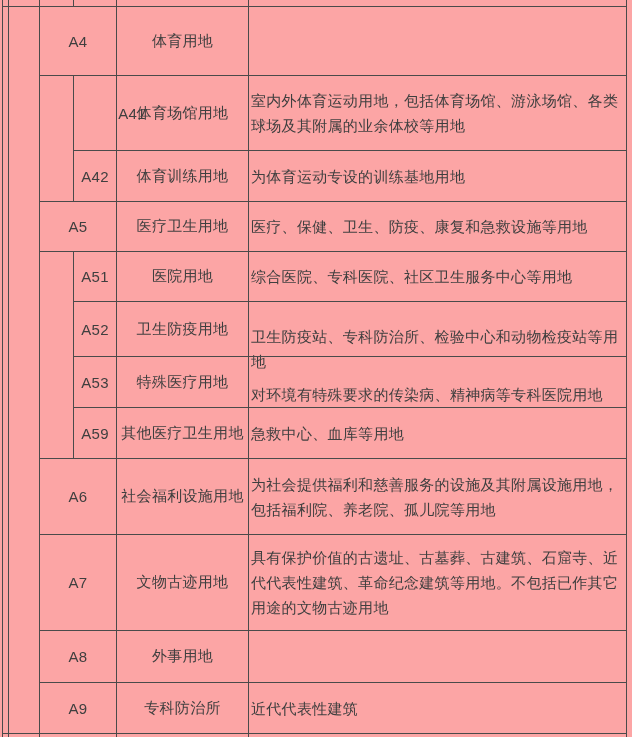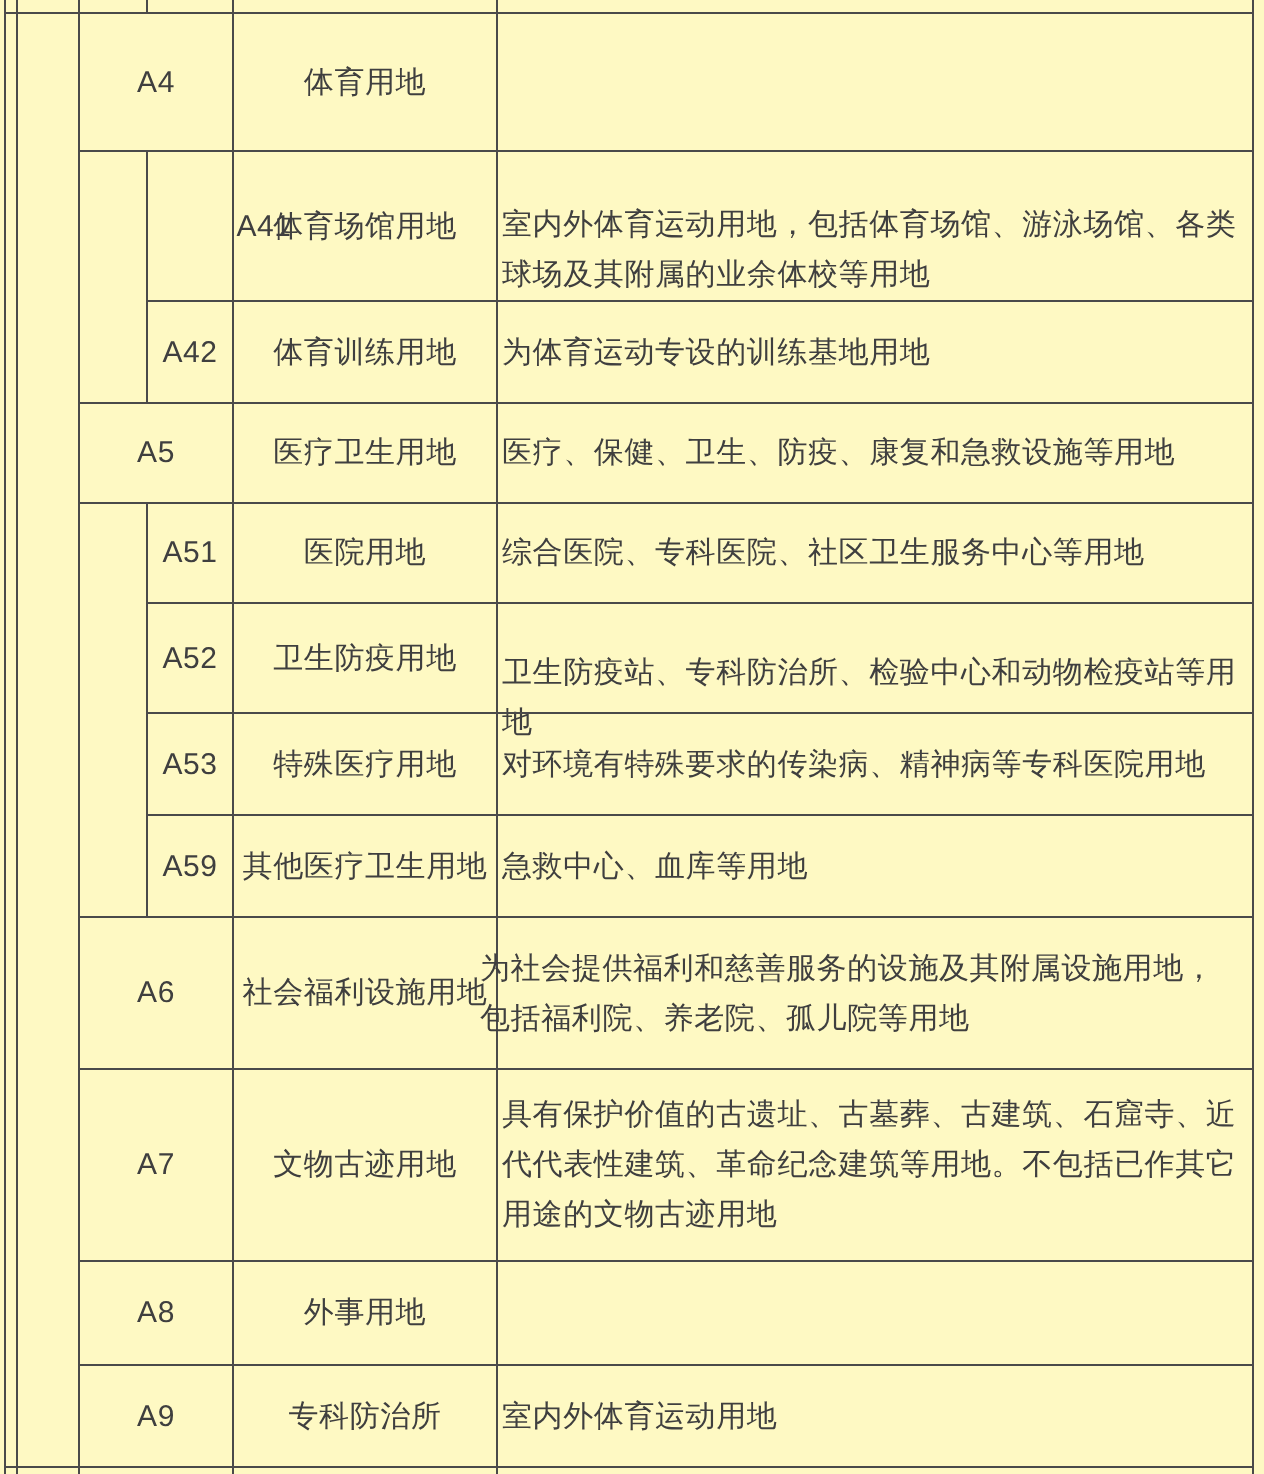--- a/index.html
+++ b/index.html
@@ -6,21 +6,21 @@
   body{
     width:632px;height:737px;
     background:#ffffff;
     font-family:"Liberation Sans","DejaVu Sans",sans-serif;
     overflow:hidden;
     position:relative;
   }
   #stage{
     position:relative;
     width:632px;height:737px;
-    background:#fef9c3;
+    background:#fca5a5;
   }
   .vline,.hline{
     position:absolute;
     background:#4a4a4a;
   }
   .vline{width:1px;}
   .hline{height:1px;}
   .cell{
     position:absolute;
     display:flex;
@@ -60,21 +60,21 @@
     <div class="cell center" style="left: 117px; width: 131px; top: 7px; height: 68px; color: rgb(63, 63, 63);">
       <span>体育用地</span>
     </div>
     <div class="hline" style="top: 75px; left: 39px; width: 588px; background: rgb(74, 74, 74);"></div>
     <div class="cell center code" style="left: 74px; width: 42px; top: 76px; height: 74px; color: rgb(63, 63, 63); margin-left: 37px;">
       <span>A41</span>
     </div>
     <div class="cell center" style="left: 117px; width: 131px; top: 76px; height: 74px; color: rgb(63, 63, 63);">
       <span>体育场馆用地</span>
     </div>
-    <div class="cell desc" style="left: 249px; width: 377px; top: 76px; height: 74px; color: rgb(63, 63, 63); align-items: flex-end;">
+    <div class="cell desc" style="left: 249px; width: 377px; top: 76px; height: 74px; color: rgb(63, 63, 63);">
       <span>室内外体育运动用地，包括体育场馆、游泳场馆、各类球场及其附属的业余体校等用地</span>
     </div>
     <div class="hline" style="top: 150px; left: 73px; width: 554px; background: rgb(74, 74, 74);"></div>
     <div class="cell center code" style="left: 74px; width: 42px; top: 151px; height: 50px; color: rgb(63, 63, 63);">
       <span>A42</span>
     </div>
     <div class="cell center" style="left: 117px; width: 131px; top: 151px; height: 50px; color: rgb(63, 63, 63);">
       <span>体育训练用地</span>
     </div>
     <div class="cell desc" style="left: 249px; width: 377px; top: 151px; height: 50px; color: rgb(63, 63, 63);">
@@ -110,41 +110,41 @@
     <div class="cell desc" style="left: 249px; width: 377px; top: 302px; height: 54px; color: rgb(63, 63, 63); margin-top: 20px;">
       <span>卫生防疫站、专科防治所、检验中心和动物检疫站等用地</span>
     </div>
     <div class="hline" style="top: 356px; left: 73px; width: 554px; background: rgb(74, 74, 74);"></div>
     <div class="cell center code" style="left: 74px; width: 42px; top: 357px; height: 50px; color: rgb(63, 63, 63);">
       <span>A53</span>
     </div>
     <div class="cell center" style="left: 117px; width: 131px; top: 357px; height: 50px; color: rgb(63, 63, 63);">
       <span>特殊医疗用地</span>
     </div>
-    <div class="cell desc" style="left: 249px; width: 377px; top: 357px; height: 50px; color: rgb(63, 63, 63);">
+    <div class="cell desc" style="left: 249px; width: 377px; top: 357px; height: 50px; color: rgb(63, 63, 63); align-items: flex-end;">
       <span>对环境有特殊要求的传染病、精神病等专科医院用地</span>
     </div>
     <div class="hline" style="top: 407px; left: 73px; width: 554px; background: rgb(74, 74, 74);"></div>
     <div class="cell center code" style="left: 74px; width: 42px; top: 408px; height: 50px; color: rgb(63, 63, 63);">
       <span>A59</span>
     </div>
     <div class="cell center" style="left: 117px; width: 131px; top: 408px; height: 50px; color: rgb(63, 63, 63);">
       <span>其他医疗卫生用地</span>
     </div>
     <div class="cell desc" style="left: 249px; width: 377px; top: 408px; height: 50px; color: rgb(63, 63, 63);">
       <span>急救中心、血库等用地</span>
     </div>
     <div class="hline" style="top: 458px; left: 39px; width: 588px; background: rgb(74, 74, 74);"></div>
     <div class="cell center code" style="left: 40px; width: 76px; top: 459px; height: 75px; color: rgb(63, 63, 63);">
       <span>A6</span>
     </div>
     <div class="cell center" style="left: 117px; width: 131px; top: 459px; height: 75px; color: rgb(63, 63, 63);">
       <span>社会福利设施用地</span>
     </div>
-    <div class="cell desc" style="left: 238px; width: 377px; top: 459px; height: 75px; color: rgb(63, 63, 63);">
+    <div class="cell desc" style="left: 249px; width: 377px; top: 459px; height: 75px; color: rgb(63, 63, 63);">
       <span>为社会提供福利和慈善服务的设施及其附属设施用地，包括福利院、养老院、孤儿院等用地</span>
     </div>
     <div class="hline" style="top: 534px; left: 39px; width: 588px; background: rgb(74, 74, 74);"></div>
     <div class="cell center code" style="left: 40px; width: 76px; top: 535px; height: 95px; color: rgb(63, 63, 63);">
       <span>A7</span>
     </div>
     <div class="cell center" style="left: 117px; width: 131px; top: 535px; height: 95px; color: rgb(63, 63, 63);">
       <span>文物古迹用地</span>
     </div>
     <div class="cell desc" style="left: 249px; width: 377px; top: 535px; height: 95px; color: rgb(63, 63, 63);">
@@ -158,17 +158,17 @@
       <span>外事用地</span>
     </div>
     <div class="hline" style="top: 682px; left: 39px; width: 588px; background: rgb(74, 74, 74);"></div>
     <div class="cell center code" style="left: 40px; width: 76px; top: 683px; height: 50px; color: rgb(63, 63, 63);">
       <span>A9</span>
     </div>
     <div class="cell center" style="left: 117px; width: 131px; top: 683px; height: 50px; color: rgb(63, 63, 63);">
       <span>专科防治所</span>
     </div>
     <div class="cell desc" style="left: 249px; width: 377px; top: 683px; height: 50px; color: rgb(63, 63, 63);">
-      <span>室内外体育运动用地</span>
+      <span>近代代表性建筑</span>
     </div>
     <div class="vline" style="left: 73px; top: 75px; height: 126px; background: rgb(74, 74, 74);"></div>
     <div class="vline" style="left: 73px; top: 251px; height: 207px; background: rgb(74, 74, 74);"></div>
   </div>
 
 </body></html>

